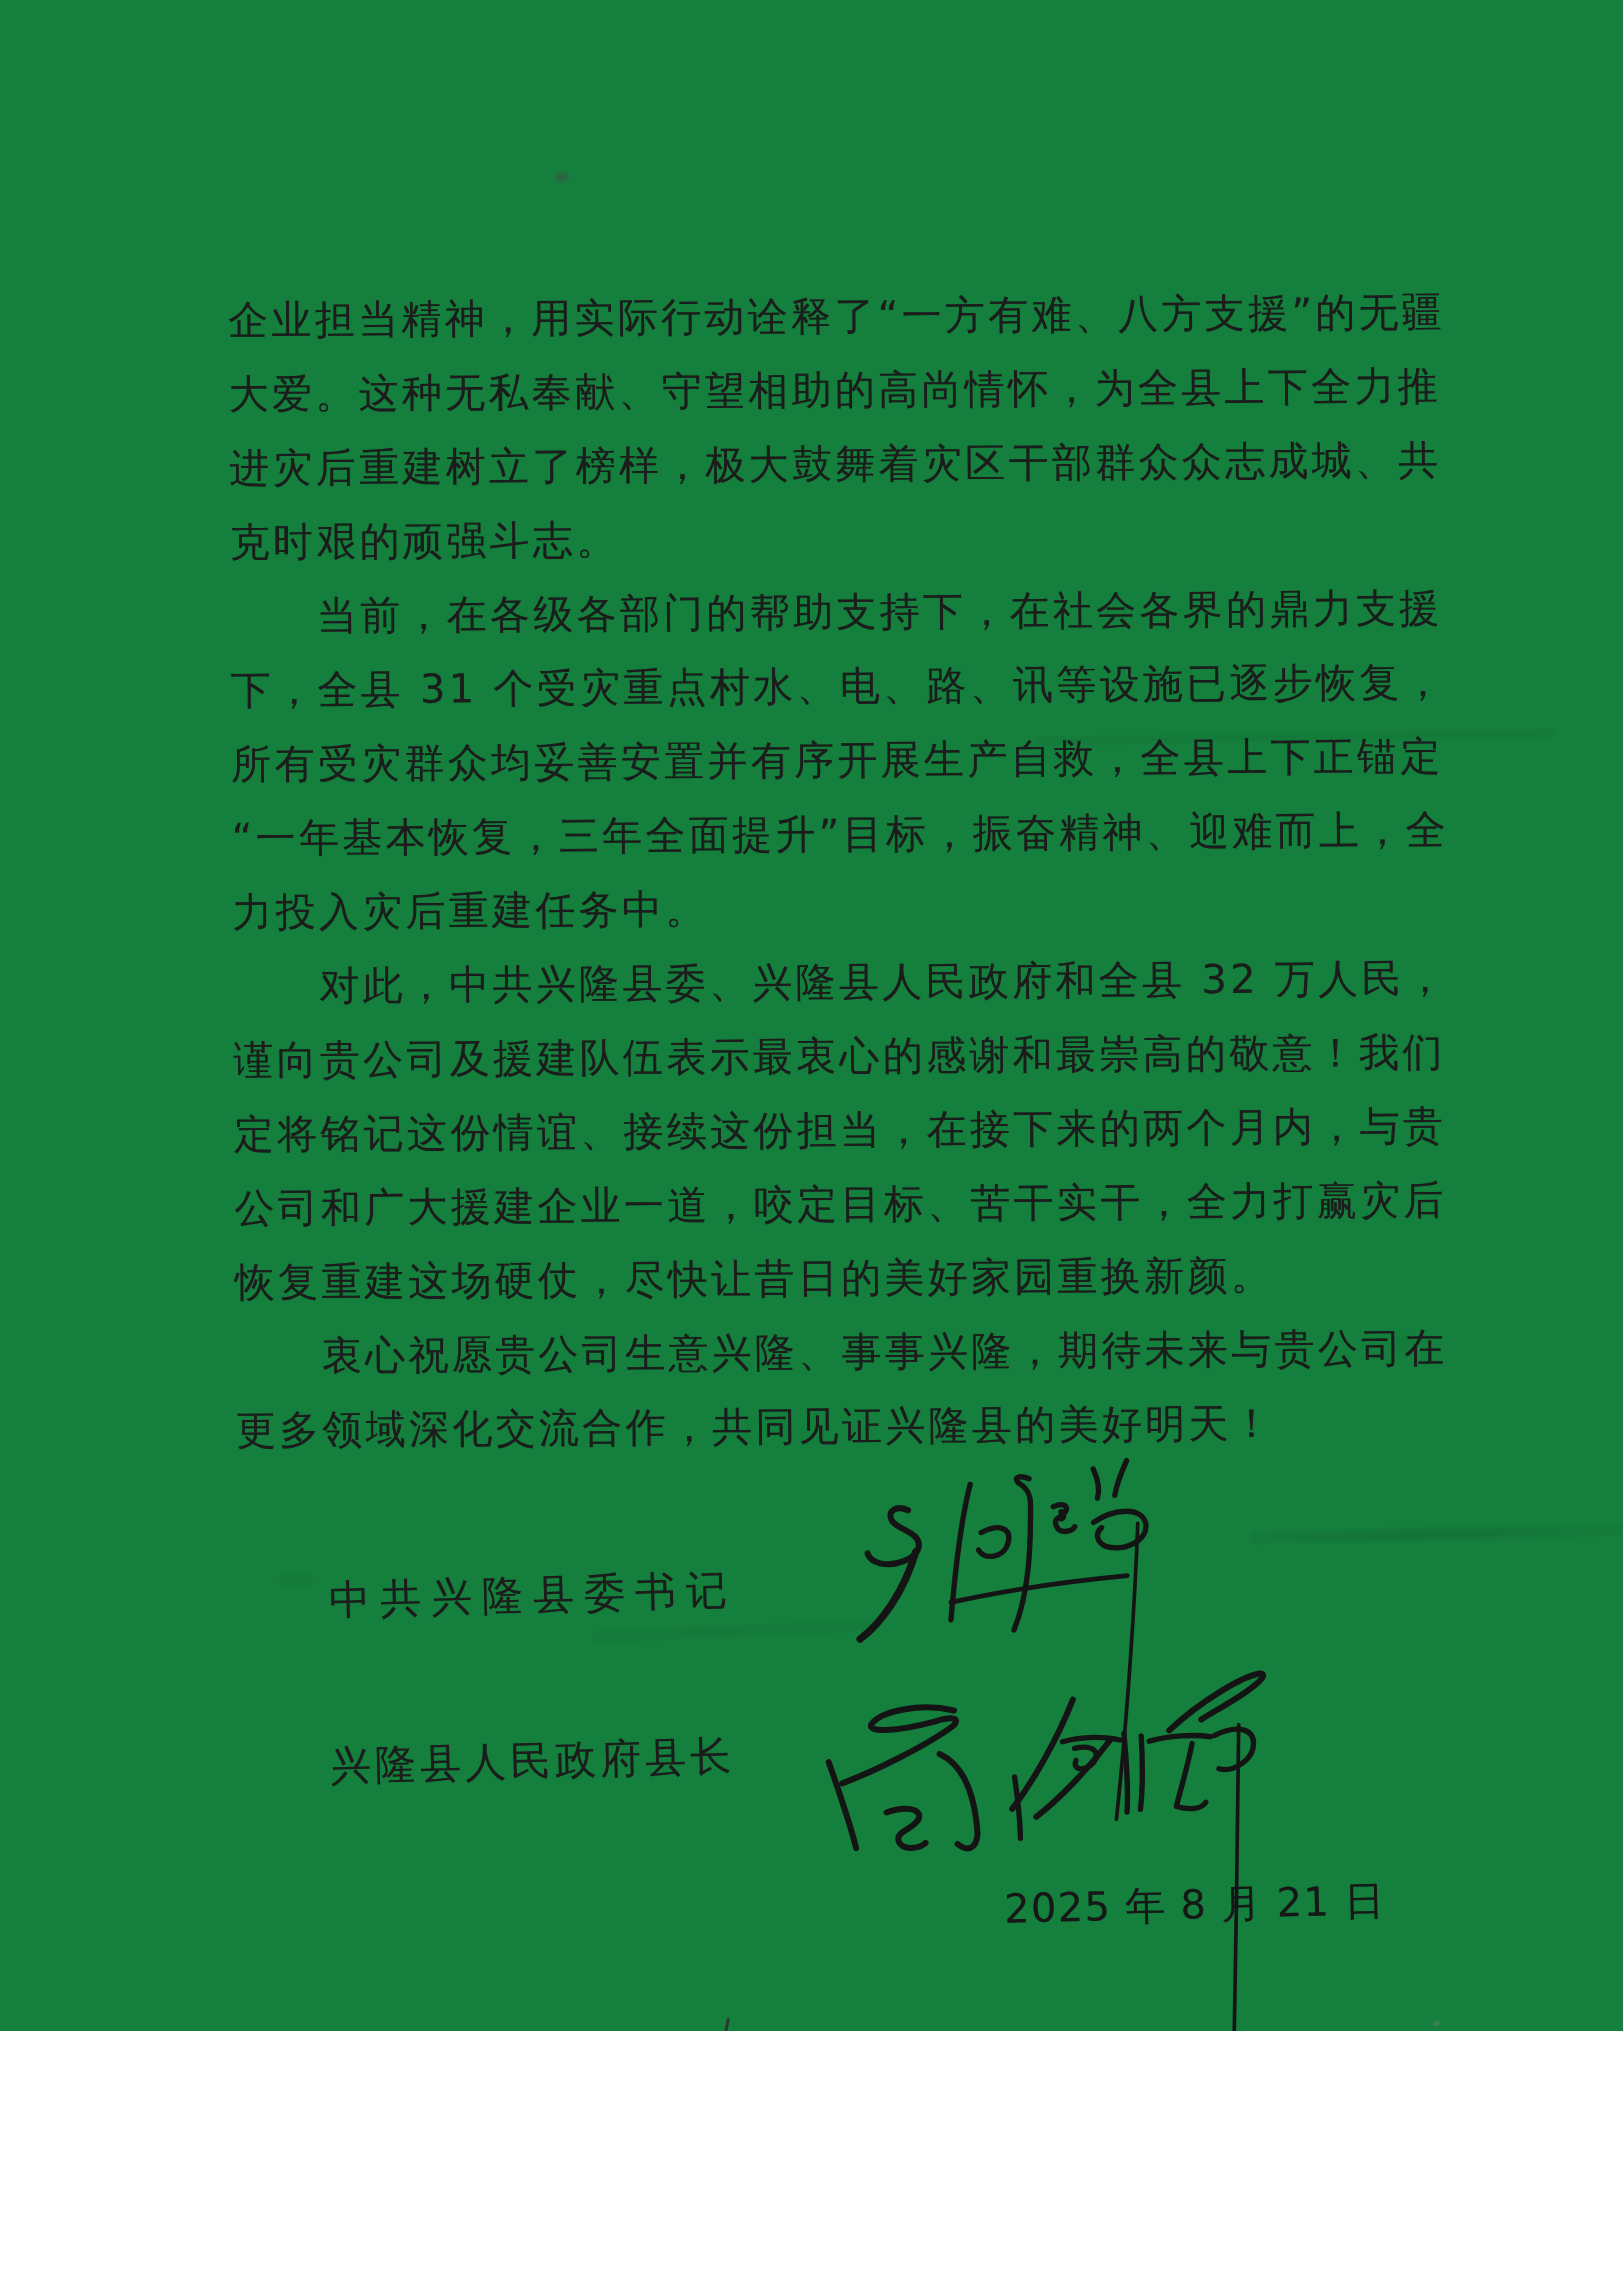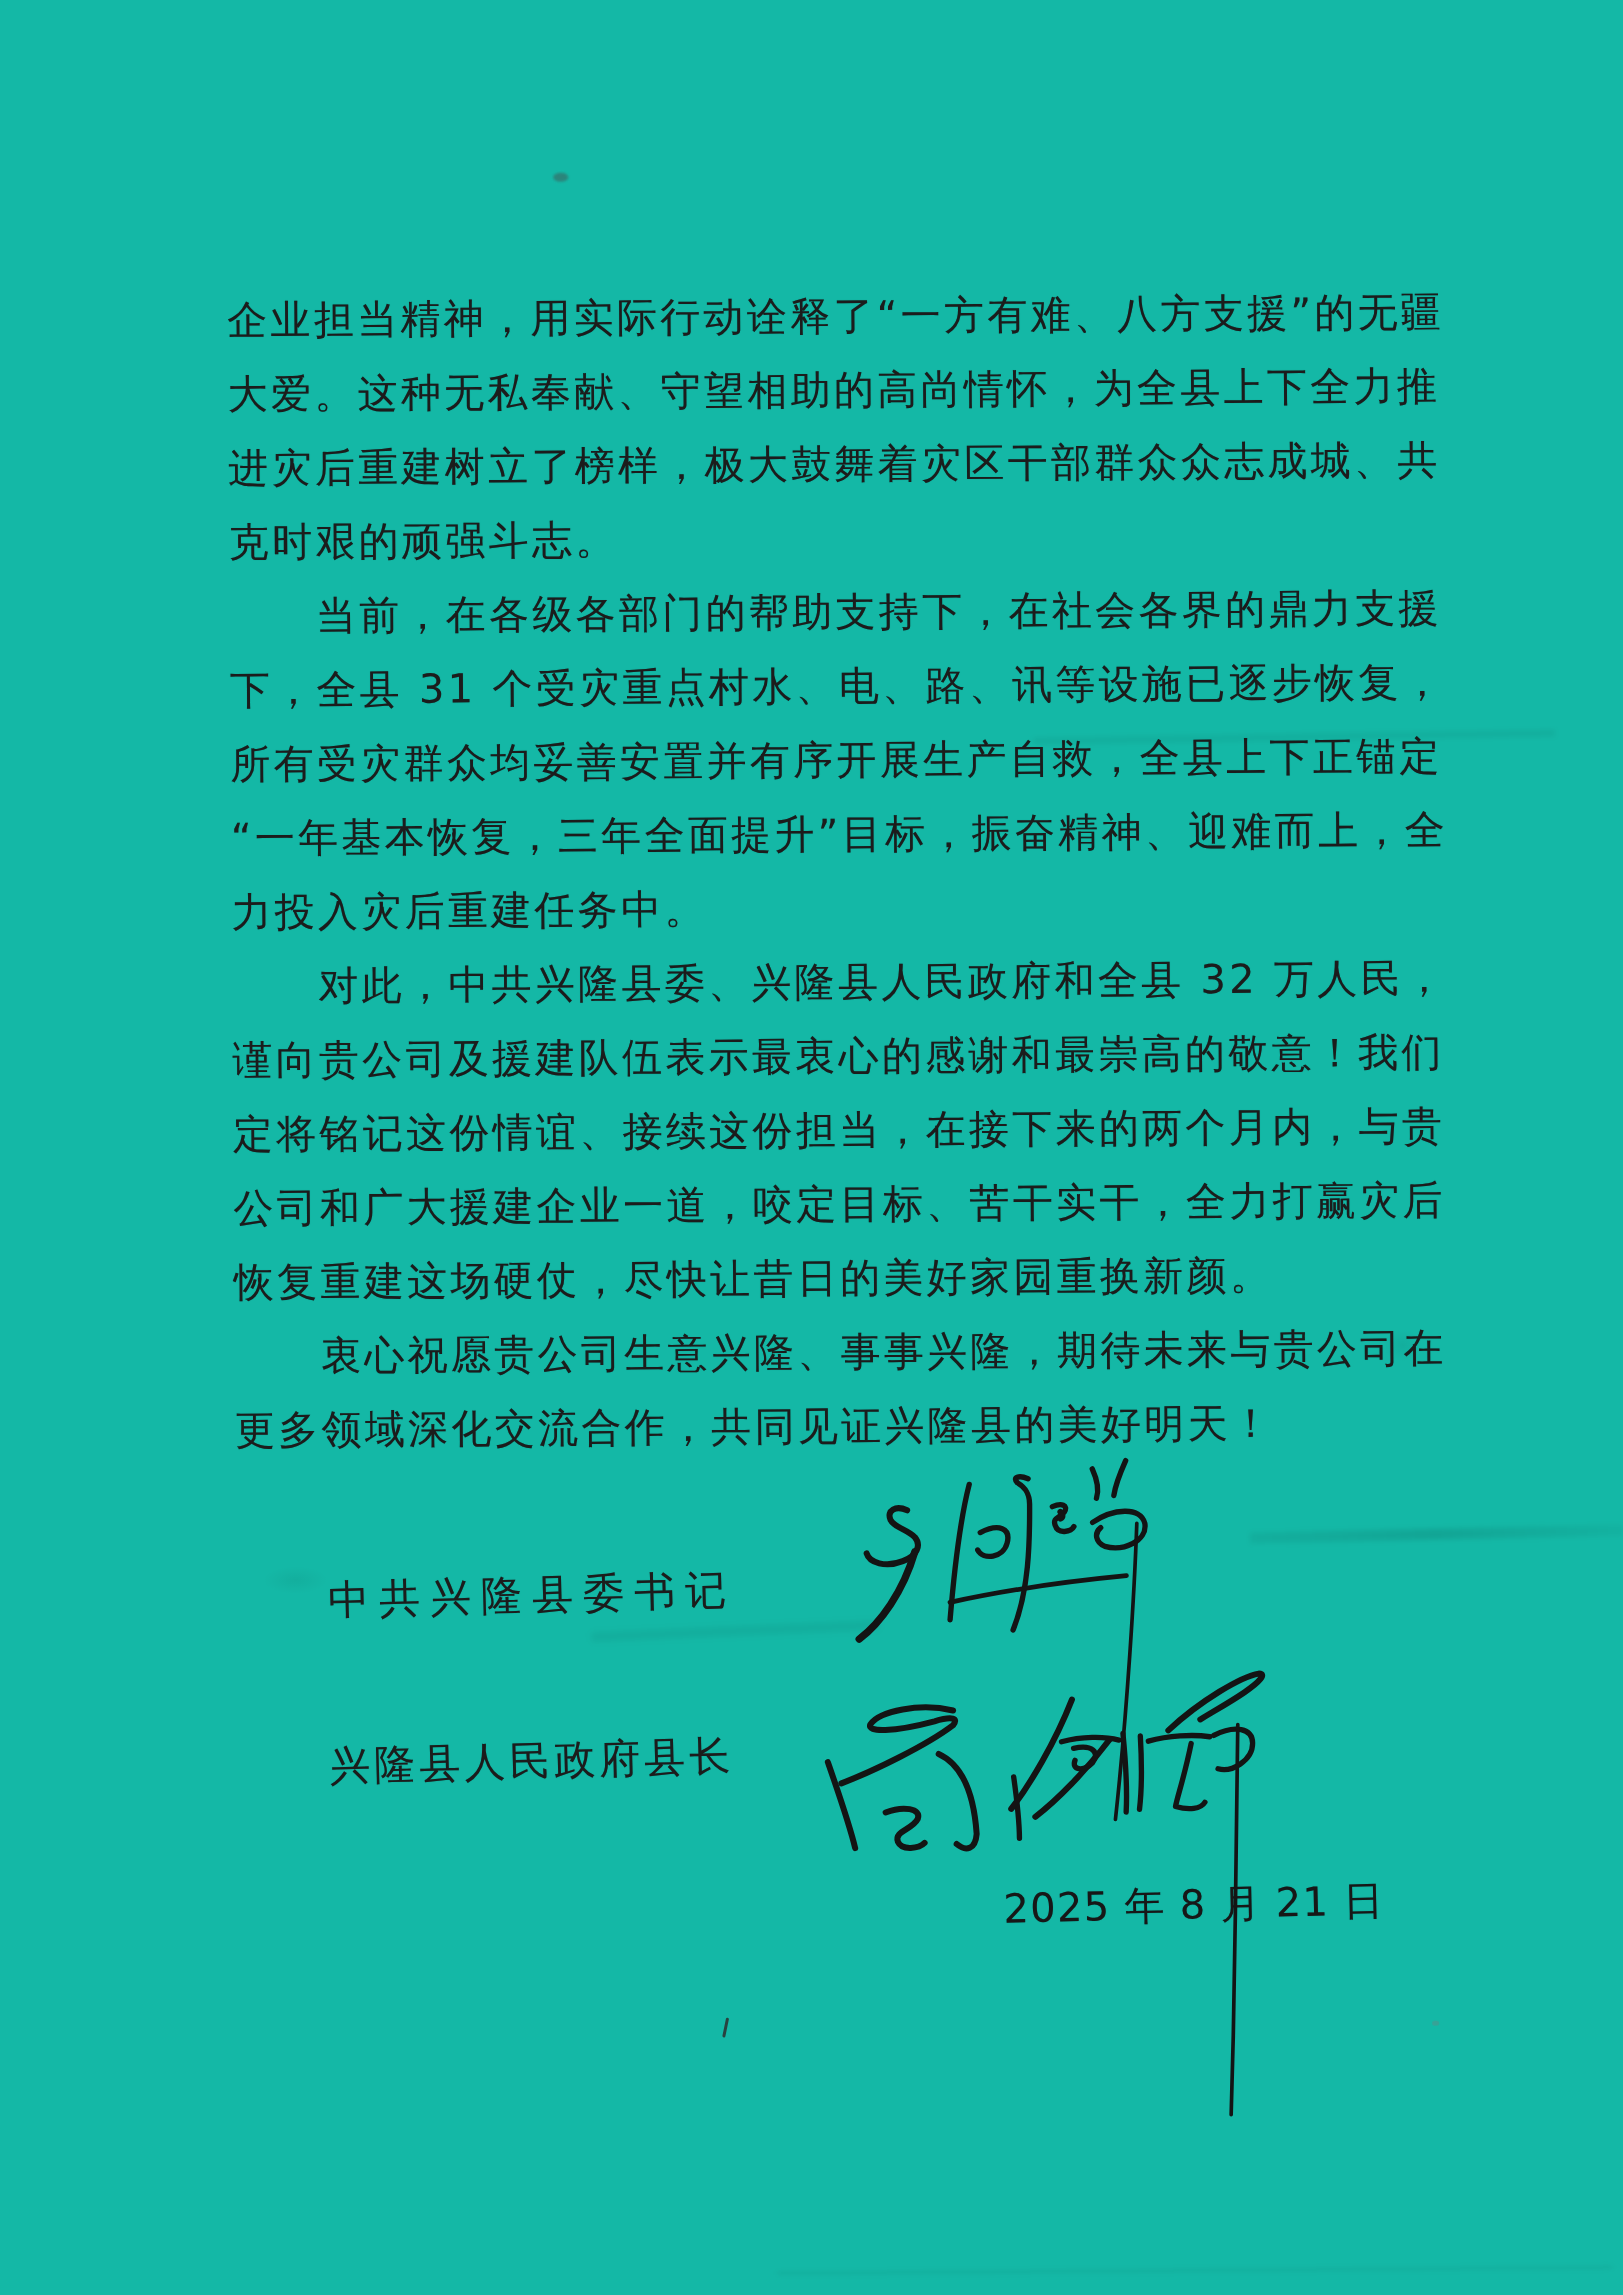--- a/index.html
+++ b/index.html
@@ -4,22 +4,22 @@
 <style>
   html, body { margin: 0; padding: 0; }
   body {
     width: 1623px; height: 2295px;
     background: #ffffff;
     overflow: hidden;
     font-family: "DejaVu Sans", "Liberation Sans", sans-serif;
   }
   .page {
     position: relative;
-    width: 1623px; height: 2295px;
-    background: #14b8a6;
+    width: 1623px; height: 2031px;
+    background: #15803d;
     overflow: hidden;
     color: #1b1b1b;
   }
   .content {
     position: absolute; inset: 0;
     transform: rotate(-0.4deg);
     transform-origin: 50% 50%;
   }
   
   .body-text {

